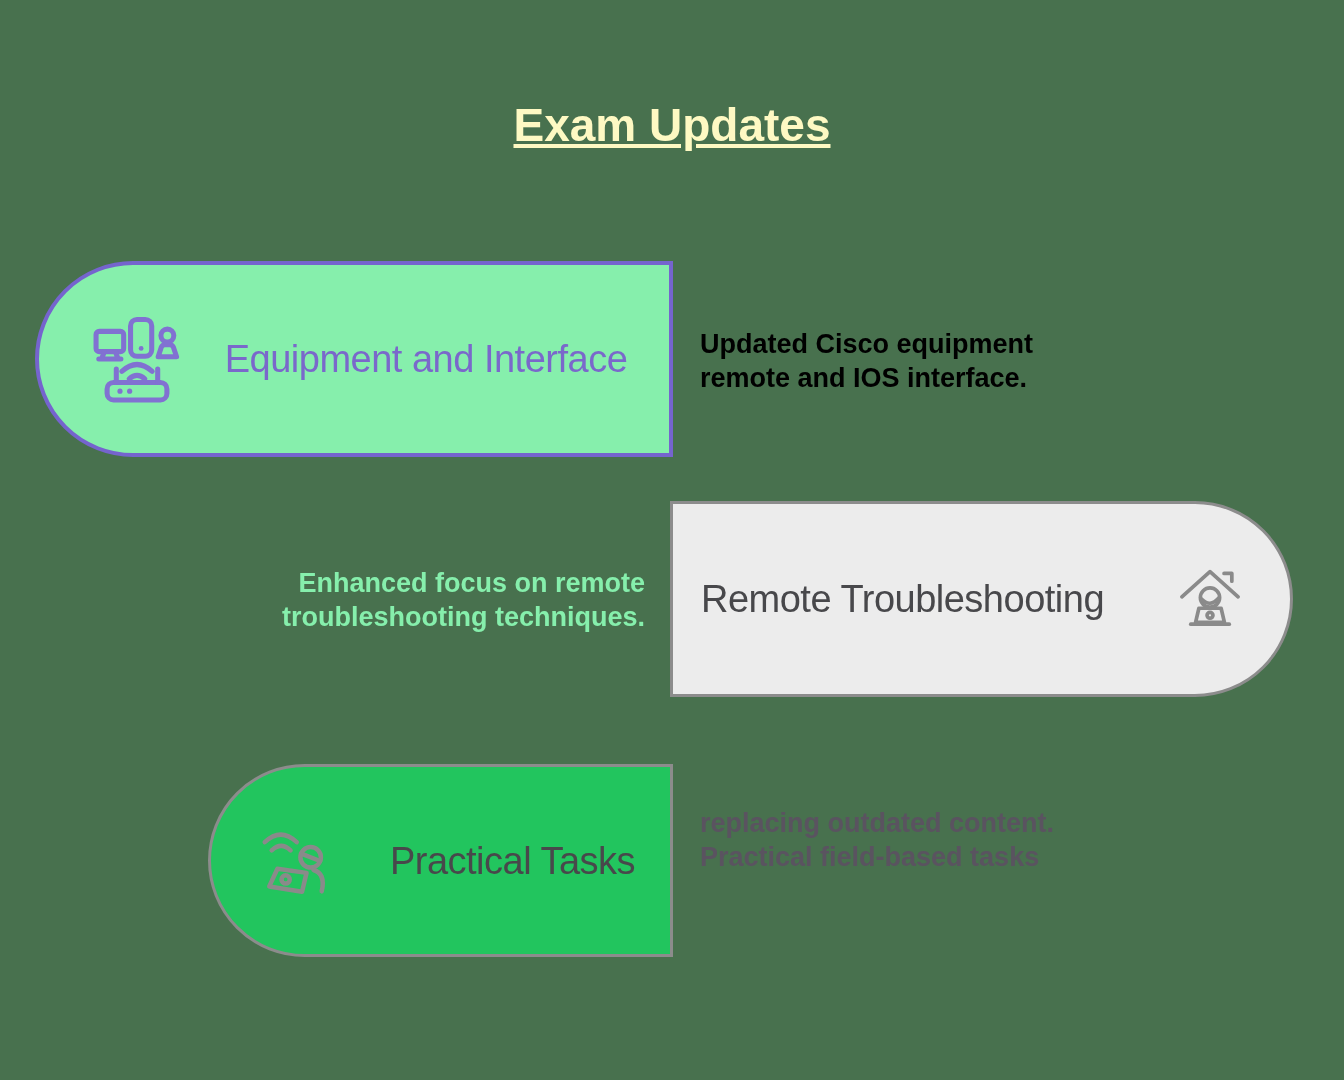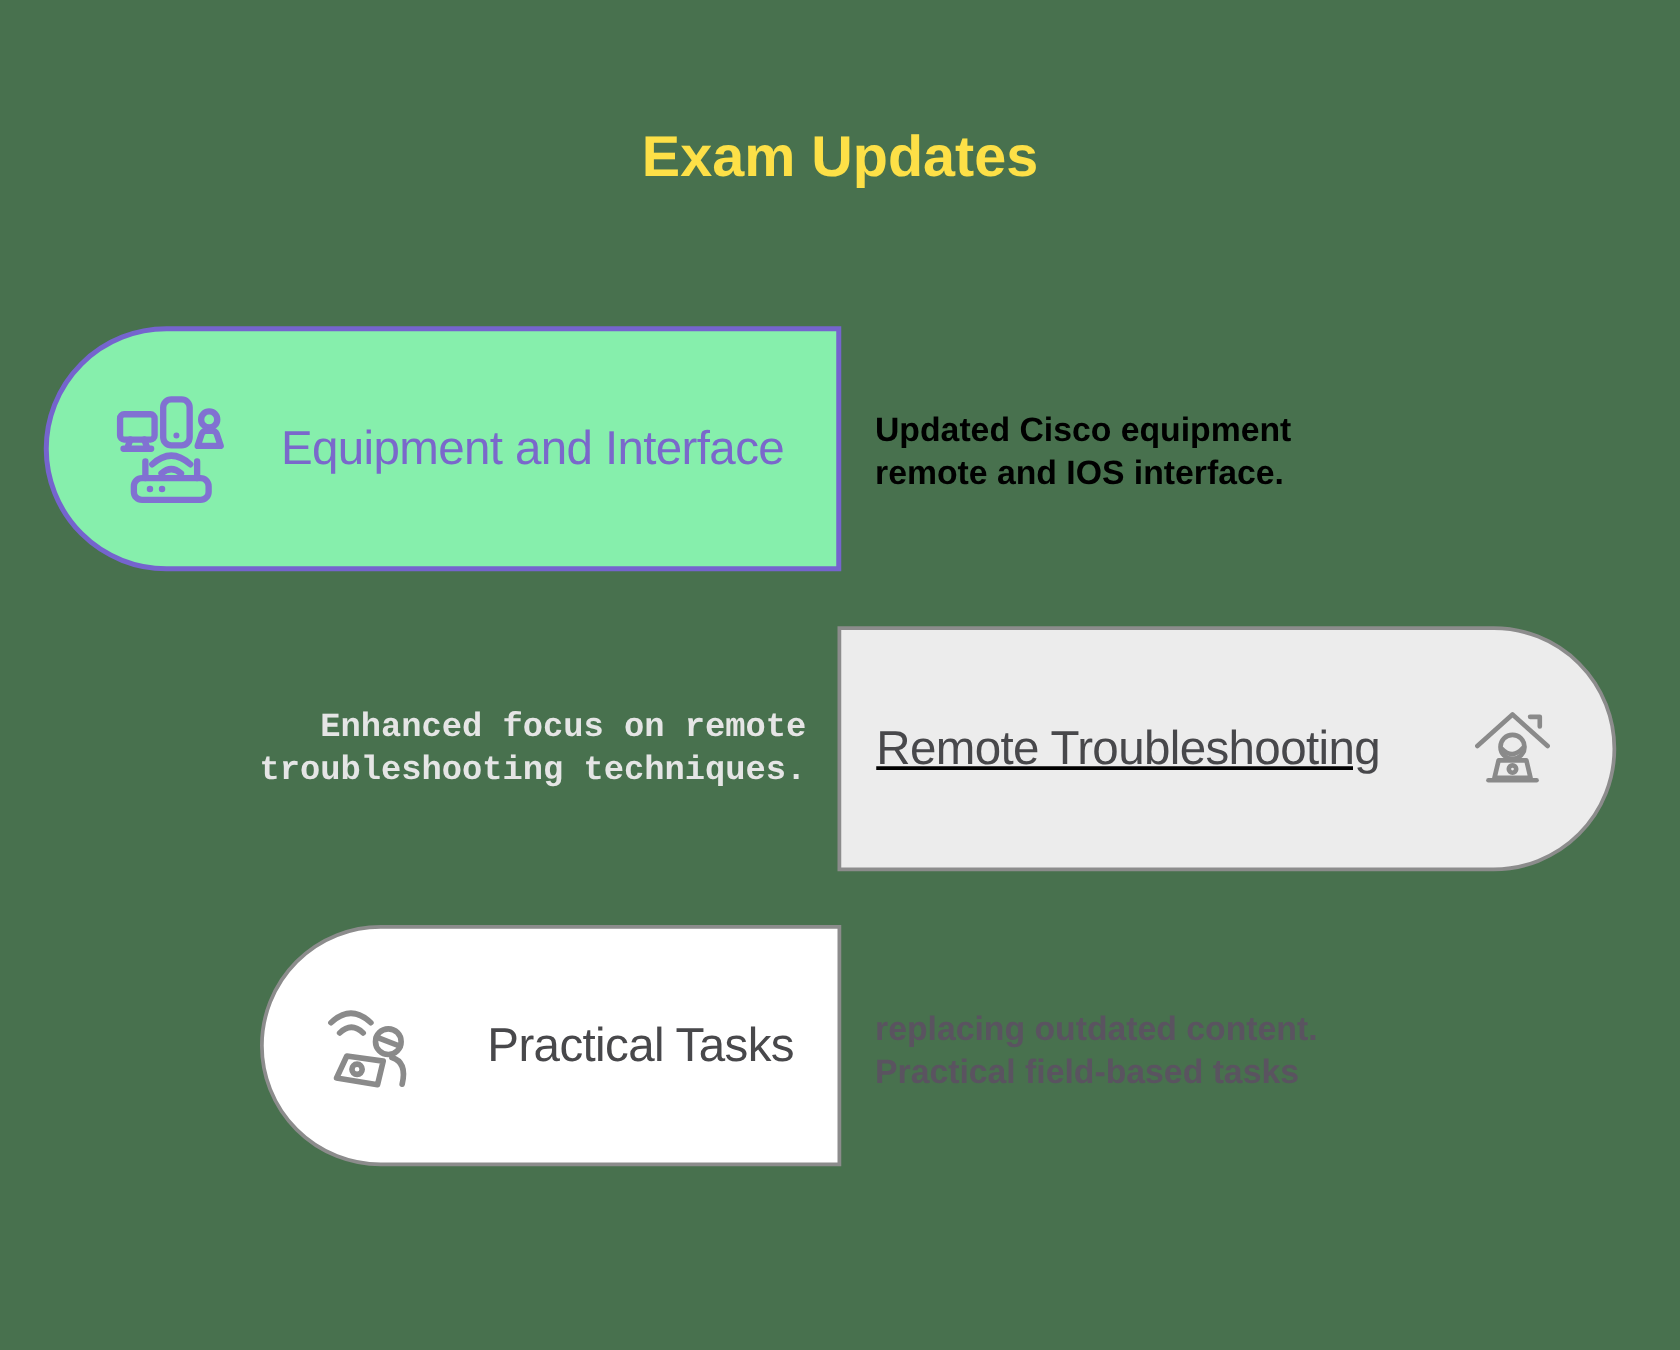--- a/index.html
+++ b/index.html
@@ -45,21 +45,21 @@
   }
   .desc-1 { left:700px; top:327px; text-align:left; }
   .desc-2 { right:699px; top:566px; text-align:right; }
   .desc-3 { left:700px; top:806px; text-align:left; }
 </style>
 </head>
 <body>
 
 <div class="canvas" style="background-color: rgb(72, 113, 78);">
 
-  <h1 class="page-title" style="color: #fde047;">Exam Updates</h1>
+  <h1 class="page-title" style="color: #fef9c3; text-decoration: underline;">Exam Updates</h1>
 
   <div class="card card-1" style="background-color: #86efac; border-color: rgb(117, 100, 206);">
     <span class="icon icon-1" style="color: rgb(129, 113, 210);">
       <svg viewBox="0 0 100 100" fill="none" stroke="currentColor" stroke-width="5.5" stroke-linecap="round" stroke-linejoin="round">
         <rect x="5.5" y="20" width="30" height="22" rx="3.5"></rect>
         <path d="M14.5 42 L11.5 50 M26.5 42 L29.5 50 M8.5 50 H32.5"></path>
         <rect x="43" y="7" width="23" height="40" rx="7"></rect>
         <circle cx="54.5" cy="38.5" r="2.6" fill="currentColor" stroke="none"></circle>
         <circle cx="83" cy="24.5" r="7"></circle>
         <path d="M73 47.5 L76.5 37 Q77.6 34.5 80.3 34.5 H85.7 Q88.4 34.5 89.5 37 L93 47.5 Z"></path>
@@ -72,41 +72,41 @@
       </svg>
     </span>
     <span class="card-label grow-center" style="color: rgb(122, 104, 203);">Equipment and Interface</span>
   </div>
 
   <div class="desc desc-1" style="color: #000000;">
     <div>Updated Cisco equipment</div>
     <div>remote and IOS interface.</div>
   </div>
 
-  <div class="card card-2" style="background-color: rgb(236, 236, 236); border-color: rgb(140, 140, 140); text-decoration: underline;">
+  <div class="card card-2" style="background-color: rgb(236, 236, 236); border-color: rgb(140, 140, 140);">
     <span class="card-label" style="color: rgb(72, 72, 75);">Remote Troubleshooting</span>
     <span class="icon icon-2" style="color: rgb(138, 138, 138);">
       <svg viewBox="0 0 100 100" fill="none" stroke="currentColor" stroke-width="5" stroke-linecap="round" stroke-linejoin="round">
         <path d="M12 47 L50 13 L88 47"></path>
         <path d="M69 15.5 H79.5 V26"></path>
         <circle cx="50" cy="48" r="13"></circle>
         <path d="M38.5 50 Q50 62 61.5 49"></path>
         <path d="M35 62.5 H65 L69.5 81.5 H30.5 Z"></path>
         <circle cx="50" cy="72" r="4"></circle>
         <path d="M24 84 H76"></path>
       </svg>
     </span>
   </div>
 
-  <div class="desc desc-2" style="color: #e5e5e5; font-family: Liberation Mono, monospace;">
+  <div class="desc desc-2" style="color: #86efac;">
     <div>Enhanced focus on remote</div>
     <div>troubleshooting techniques.</div>
   </div>
 
-  <div class="card card-3" style="background-color: #ffffff; border-color: rgb(140, 140, 140);">
+  <div class="card card-3" style="background-color: #22c55e; border-color: rgb(140, 140, 140); margin-top: 24px;">
     <span class="icon icon-3" style="color: rgb(138, 138, 138);">
       <svg viewBox="0 0 100 100" fill="none" stroke="currentColor" stroke-width="5.5" stroke-linecap="round" stroke-linejoin="round">
         <path d="M7 27 Q26.5 8.5 46 27"></path>
         <path d="M15.5 37 Q27 26 38.5 37"></path>
         <circle cx="63" cy="45.5" r="12.5"></circle>
         <path d="M51.5 41 L74.5 50"></path>
         <path d="M22.5 59.5 L58 64.5 L52.5 87.5 L12.5 81 Z"></path>
         <circle cx="32.5" cy="72.5" r="5"></circle>
         <path d="M66.5 61 Q81.5 65.5 76.5 87"></path>
       </svg>

